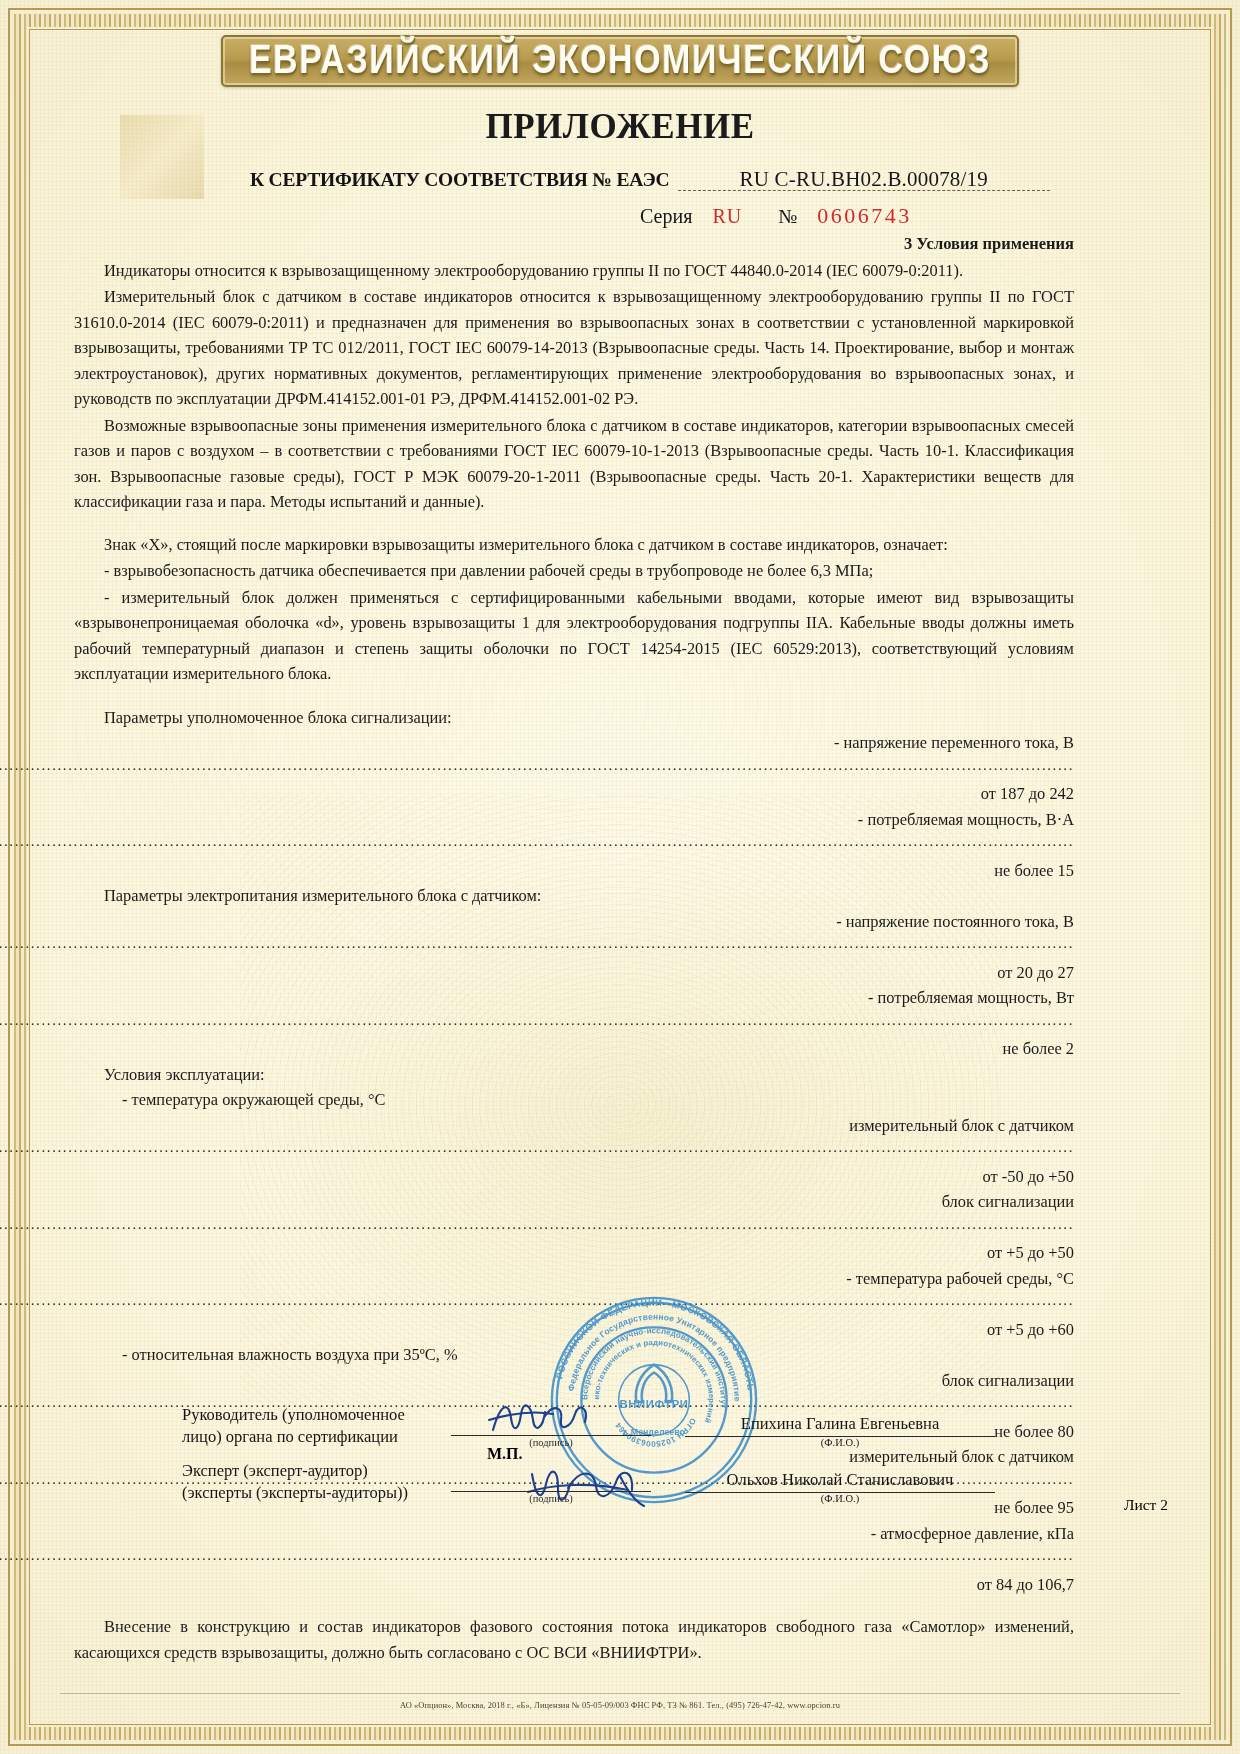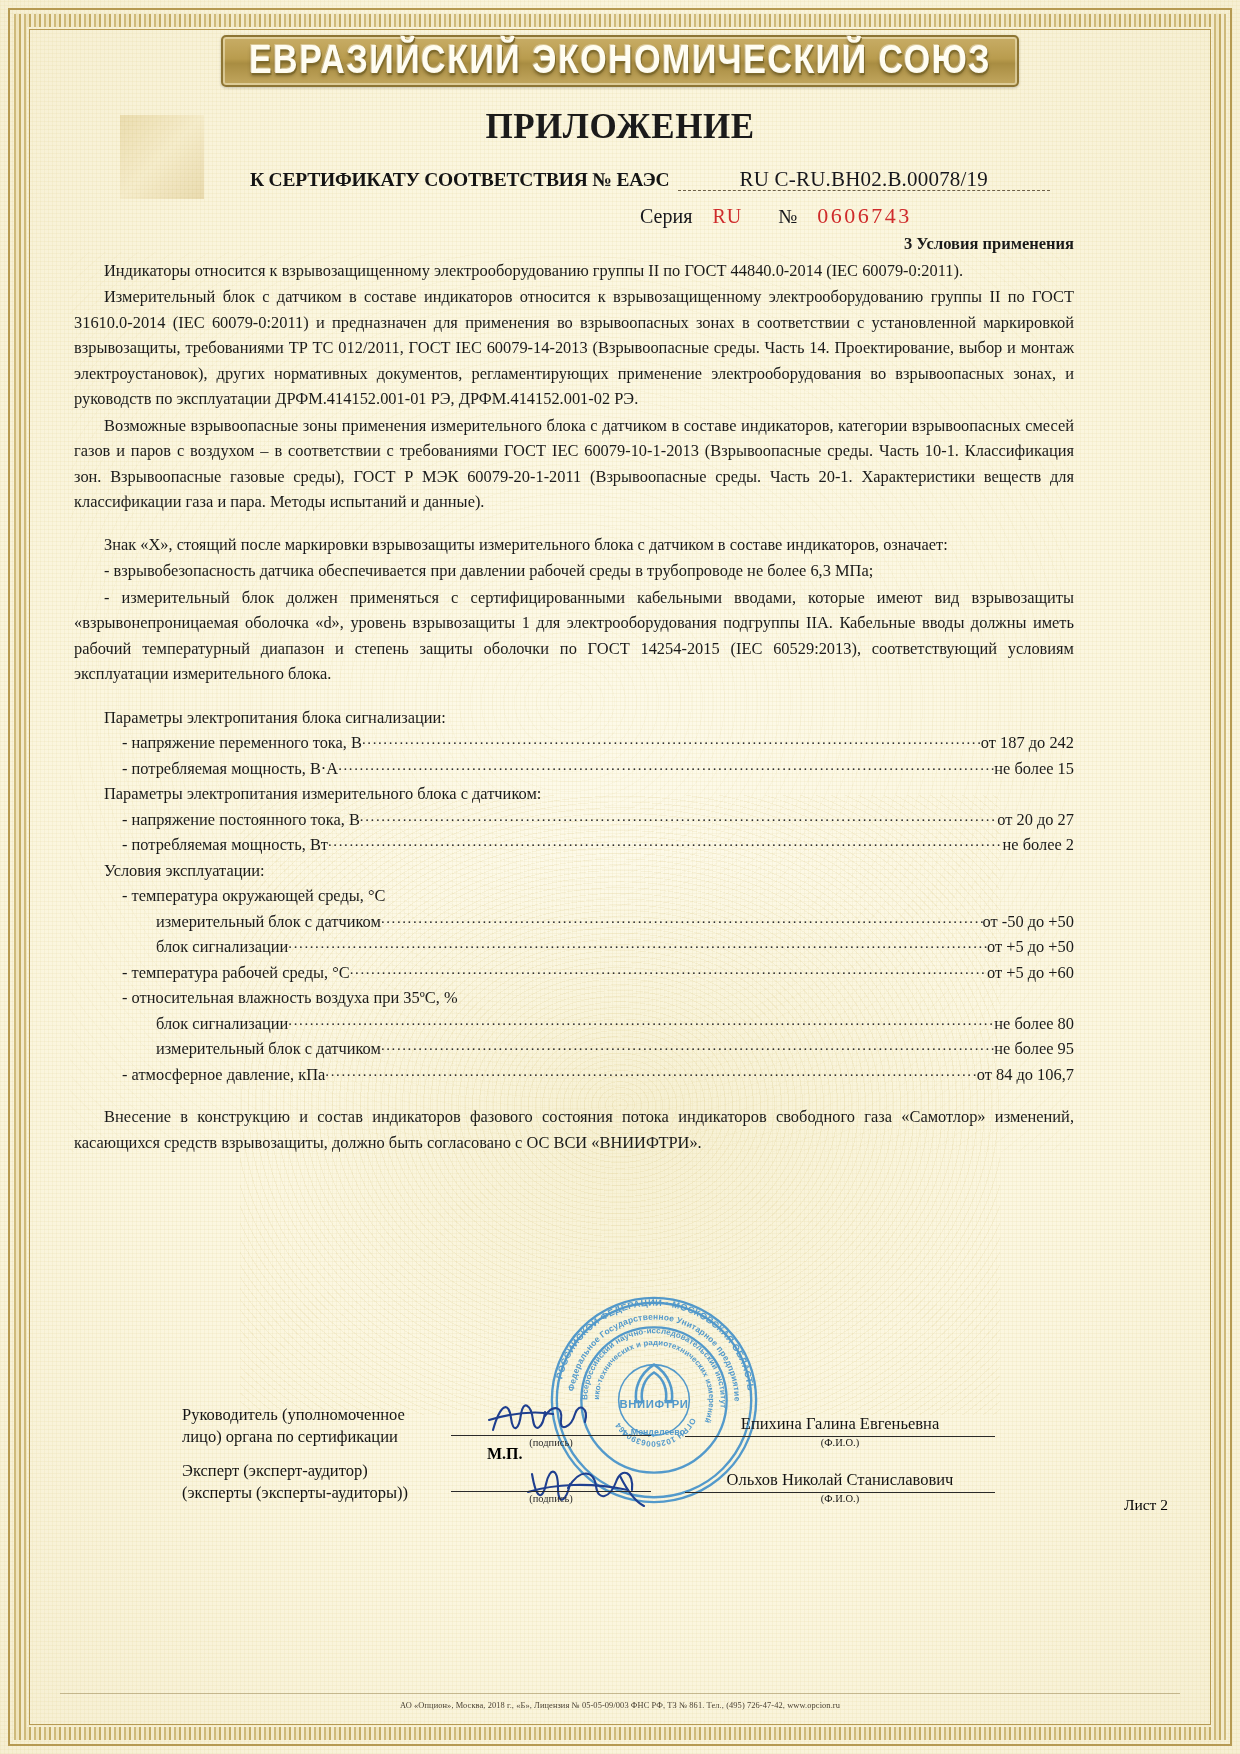--- a/index.html
+++ b/index.html
@@ -142,21 +142,21 @@
   }
   p.gap { margin-top:17px; }
 
   
   .plist { margin:0; padding:0; }
   .plabel { line-height:25.5px; }
   .plabel.lvl0 { padding-left:30px; }
   .plabel.lvl1 { padding-left:48px; }
   .prow {
     display:flex; align-items:flex-end;
-    line-height:25.5px; white-space:nowrap;
+    line-height:25.5px; white-space:nowrap;flex-direction:column;
   }
   .prow.lvl1 { padding-left:48px; }
   .prow.lvl2 { padding-left:82px; }
   .prow .nm { flex:0 0 auto; }
   .prow .dots {
     flex:1 1 auto; overflow:hidden;
     margin:0 0px;
     position:relative; top:-3px;
     letter-spacing:1.6px;
     color:#2a2a2a;
@@ -250,21 +250,21 @@
   <p class="para">Индикаторы относится к взрывозащищенному электрооборудованию группы II по ГОСТ 44840.0-2014 (IEC 60079-0:2011).</p>
   <p class="para">Измерительный блок с датчиком в составе индикаторов относится к взрывозащищенному электрооборудованию группы II по ГОСТ 31610.0-2014 (IEC 60079-0:2011) и предназначен для применения во взрывоопасных зонах в соответствии с установленной маркировкой взрывозащиты, требованиями ТР ТС 012/2011, ГОСТ IEC 60079-14-2013 (Взрывоопасные среды. Часть 14. Проектирование, выбор и монтаж электроустановок), других нормативных документов, регламентирующих применение электрооборудования во взрывоопасных зонах, и руководств по эксплуатации ДРФМ.414152.001-01 РЭ, ДРФМ.414152.001-02 РЭ.</p>
   <p class="para">Возможные взрывоопасные зоны применения измерительного блока с датчиком в составе индикаторов, категории взрывоопасных смесей газов и паров с воздухом – в соответствии с требованиями ГОСТ IEC 60079-10-1-2013 (Взрывоопасные среды. Часть 10-1. Классификация зон. Взрывоопасные газовые среды), ГОСТ Р МЭК 60079-20-1-2011 (Взрывоопасные среды. Часть 20-1. Характеристики веществ для классификации газа и пара. Методы испытаний и данные).</p>
   <p class="para gap">Знак «Х», стоящий после маркировки взрывозащиты измерительного блока с датчиком в составе индикаторов, означает:</p>
   <p class="para">- взрывобезопасность датчика обеспечивается при давлении рабочей среды в трубопроводе не более 6,3 МПа;</p>
   <p class="para">- измерительный блок должен применяться с сертифицированными кабельными вводами, которые имеют вид взрывозащиты «взрывонепроницаемая оболочка «d», уровень взрывозащиты 1 для электрооборудования подгруппы IIА. Кабельные вводы должны иметь рабочий температурный диапазон и степень защиты оболочки по ГОСТ 14254-2015 (IEC 60529:2013), соответствующий условиям эксплуатации измерительного блока.</p>
 
   <div class="blockgap"></div>
 
   <div class="plist" id="param-list">
-      <div class="plabel lvl0">Параметры электропитания блока сигнализации:</div>
+      <div class="plabel lvl0">Параметры уполномоченное блока сигнализации:</div>
       <div class="prow lvl1">
         <span class="nm">- напряжение переменного тока, В</span>
         <span class="dots">............................................................................................................................................................................................................................</span>
         <span class="val">от 187 до 242</span>
       </div>
       <div class="prow lvl1">
         <span class="nm">- потребляемая мощность, В·А</span>
         <span class="dots">............................................................................................................................................................................................................................</span>
         <span class="val">не более 15</span>
       </div>

